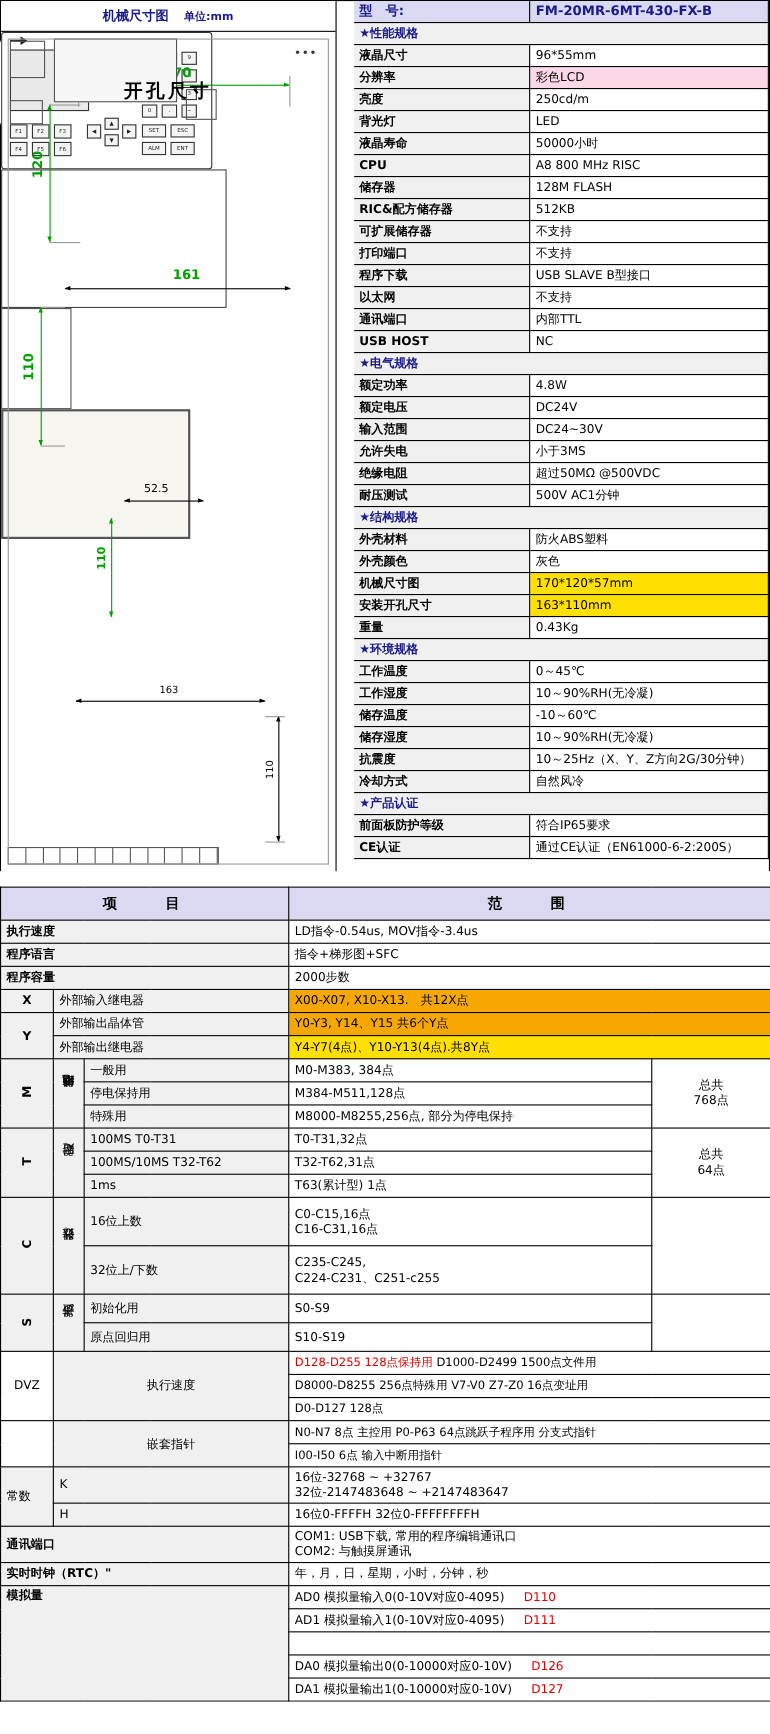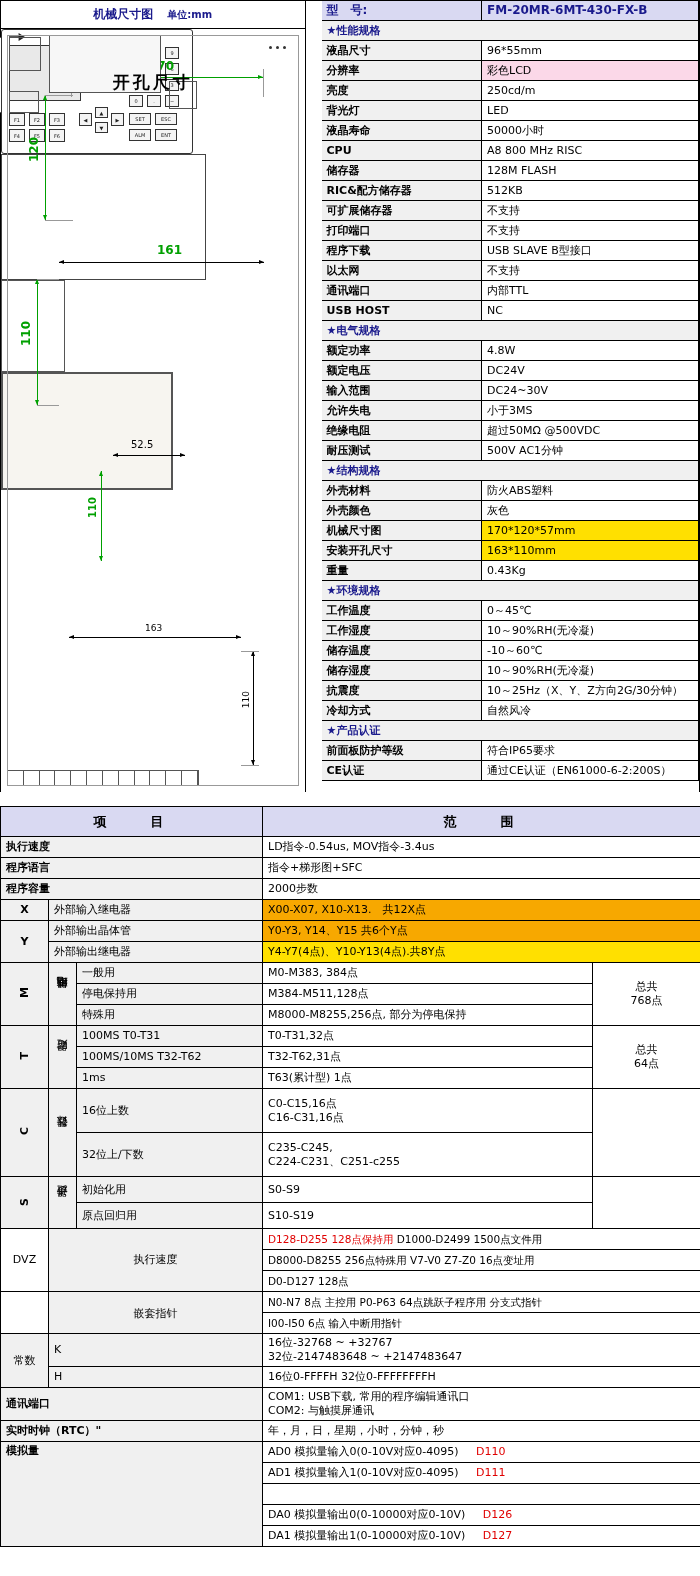--- a/index.html
+++ b/index.html
@@ -579,21 +579,21 @@
     <tr>
       <td rowspan="2"></td>
       <td class="sub" colspan="3" rowspan="2" style="text-align:center;font-family:Liberation Serif, serif;">嵌套指针</td>
       <td colspan="2" class="small">N0-N7 8点 主控用 P0-P63 64点跳跃子程序用 分支式指针</td>
     </tr>
     <tr>
       <td colspan="2" class="small">I00-I50 6点 输入中断用指针</td>
     </tr>
 
     <tr>
-      <td class="sub" rowspan="2" style="text-align:center;">常数</td>
+      <td class="sub" rowspan="2" style="">常数</td>
       <td class="sub" colspan="3">K</td>
       <td colspan="2" style="white-space:pre-line;">16位-32768 ~ +32767
 32位-2147483648 ~ +2147483647</td>
     </tr>
     <tr>
       <td class="sub" colspan="3">H</td>
       <td colspan="2">16位0-FFFFH 32位0-FFFFFFFFH</td>
     </tr>
 
     <tr>

